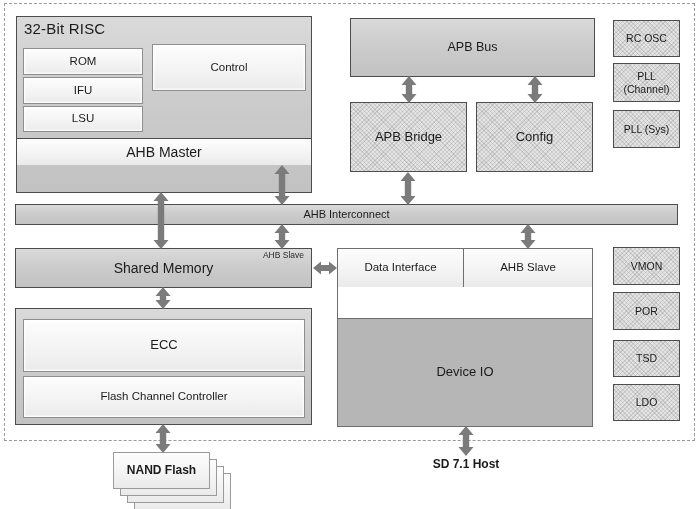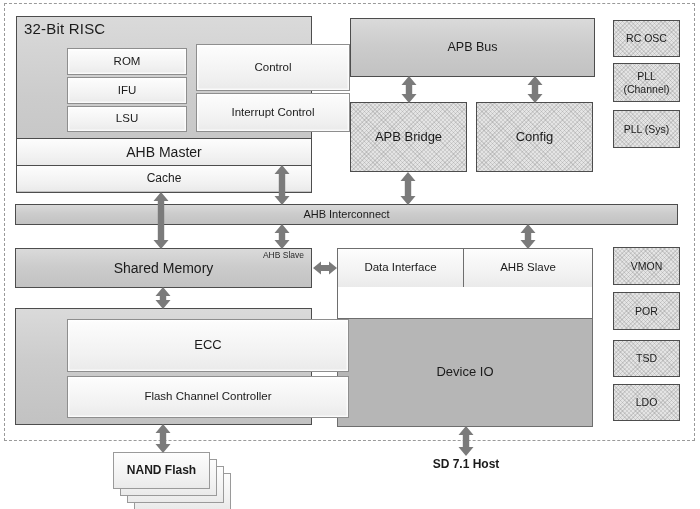--- a/index.html
+++ b/index.html
@@ -22,21 +22,21 @@
       repeating-linear-gradient(135deg, rgba(110,110,110,.20) 0 1px, transparent 1px 3px);
   }
   .fill-hatch-lt {
     background-color:#e0e0e0;
     background-image:
       repeating-linear-gradient(45deg,  rgba(120,120,120,.16) 0 1px, transparent 1px 3px),
       repeating-linear-gradient(135deg, rgba(120,120,120,.16) 0 1px, transparent 1px 3px);
   }
   .fill-light { background:linear-gradient(180deg,#fdfdfd 0%,#f1f1f1 70%,#eaeaea 100%); }
   .fill-dark  { background:#b6b6b6; }
-  .sub { border:1px solid #8e8e8e; box-shadow:inset 0 0 0 1.5px rgba(255,255,255,.75);margin-left:44px; }
+  .sub { border:1px solid #8e8e8e; box-shadow:inset 0 0 0 1.5px rgba(255,255,255,.75); }
   .bar { border:none; border-top:1.5px solid #4d4d4d; }
   .dashed {
     position:absolute; box-sizing:border-box;
     border:1px dashed #9a9a9a;
   }
   .tag { position:absolute; top:2px; right:7px; font-size:8.5px; color:#2a2a2a; }
   .freelabel { position:absolute; text-align:center; }
   svg.arrows { position:absolute; left:0; top:0; pointer-events:none; z-index:30; }
 </style>
 </head>
@@ -55,29 +55,23 @@
     <div class="box sub fill-light" style="left:6px; top:60px; width:120px; height:27px;">
         <span>IFU</span>
       </div>
     <div class="box sub fill-light" style="left:6px; top:89px; width:120px; height:26px;">
         <span>LSU</span>
       </div>
 
     <div class="box sub fill-light" style="left:135px; top:27px; width:154px; height:47px;">
         <span>Control</span>
       </div>
-    <div class="box sub fill-light" style="left:135px; top:76px; width:154px; height:39px;">
-        <span>Interrupt Control</span>
-      </div>
 
     <div class="box bar fill-light" style="left:0; top:121px; width:100%; height:27px; font-size:14px;">
         <span>AHB Master</span>
-      </div>
-    <div class="box bar fill-light" style="left:0; top:148px; width:100%; height:26px; font-size:12px;">
-        <span>Cache</span>
       </div>
   </div>
 
   <div class="box fill-gray" style="left:350px; top:18px; width:245px; height:59px; font-size:12.5px;">
       <span>APB Bus</span>
     </div>
 
   <div class="box fill-hatch" style="left:350px; top:102px; width:117px; height:70px; font-size:13px;">
       <span>APB Bridge</span>
     </div>

